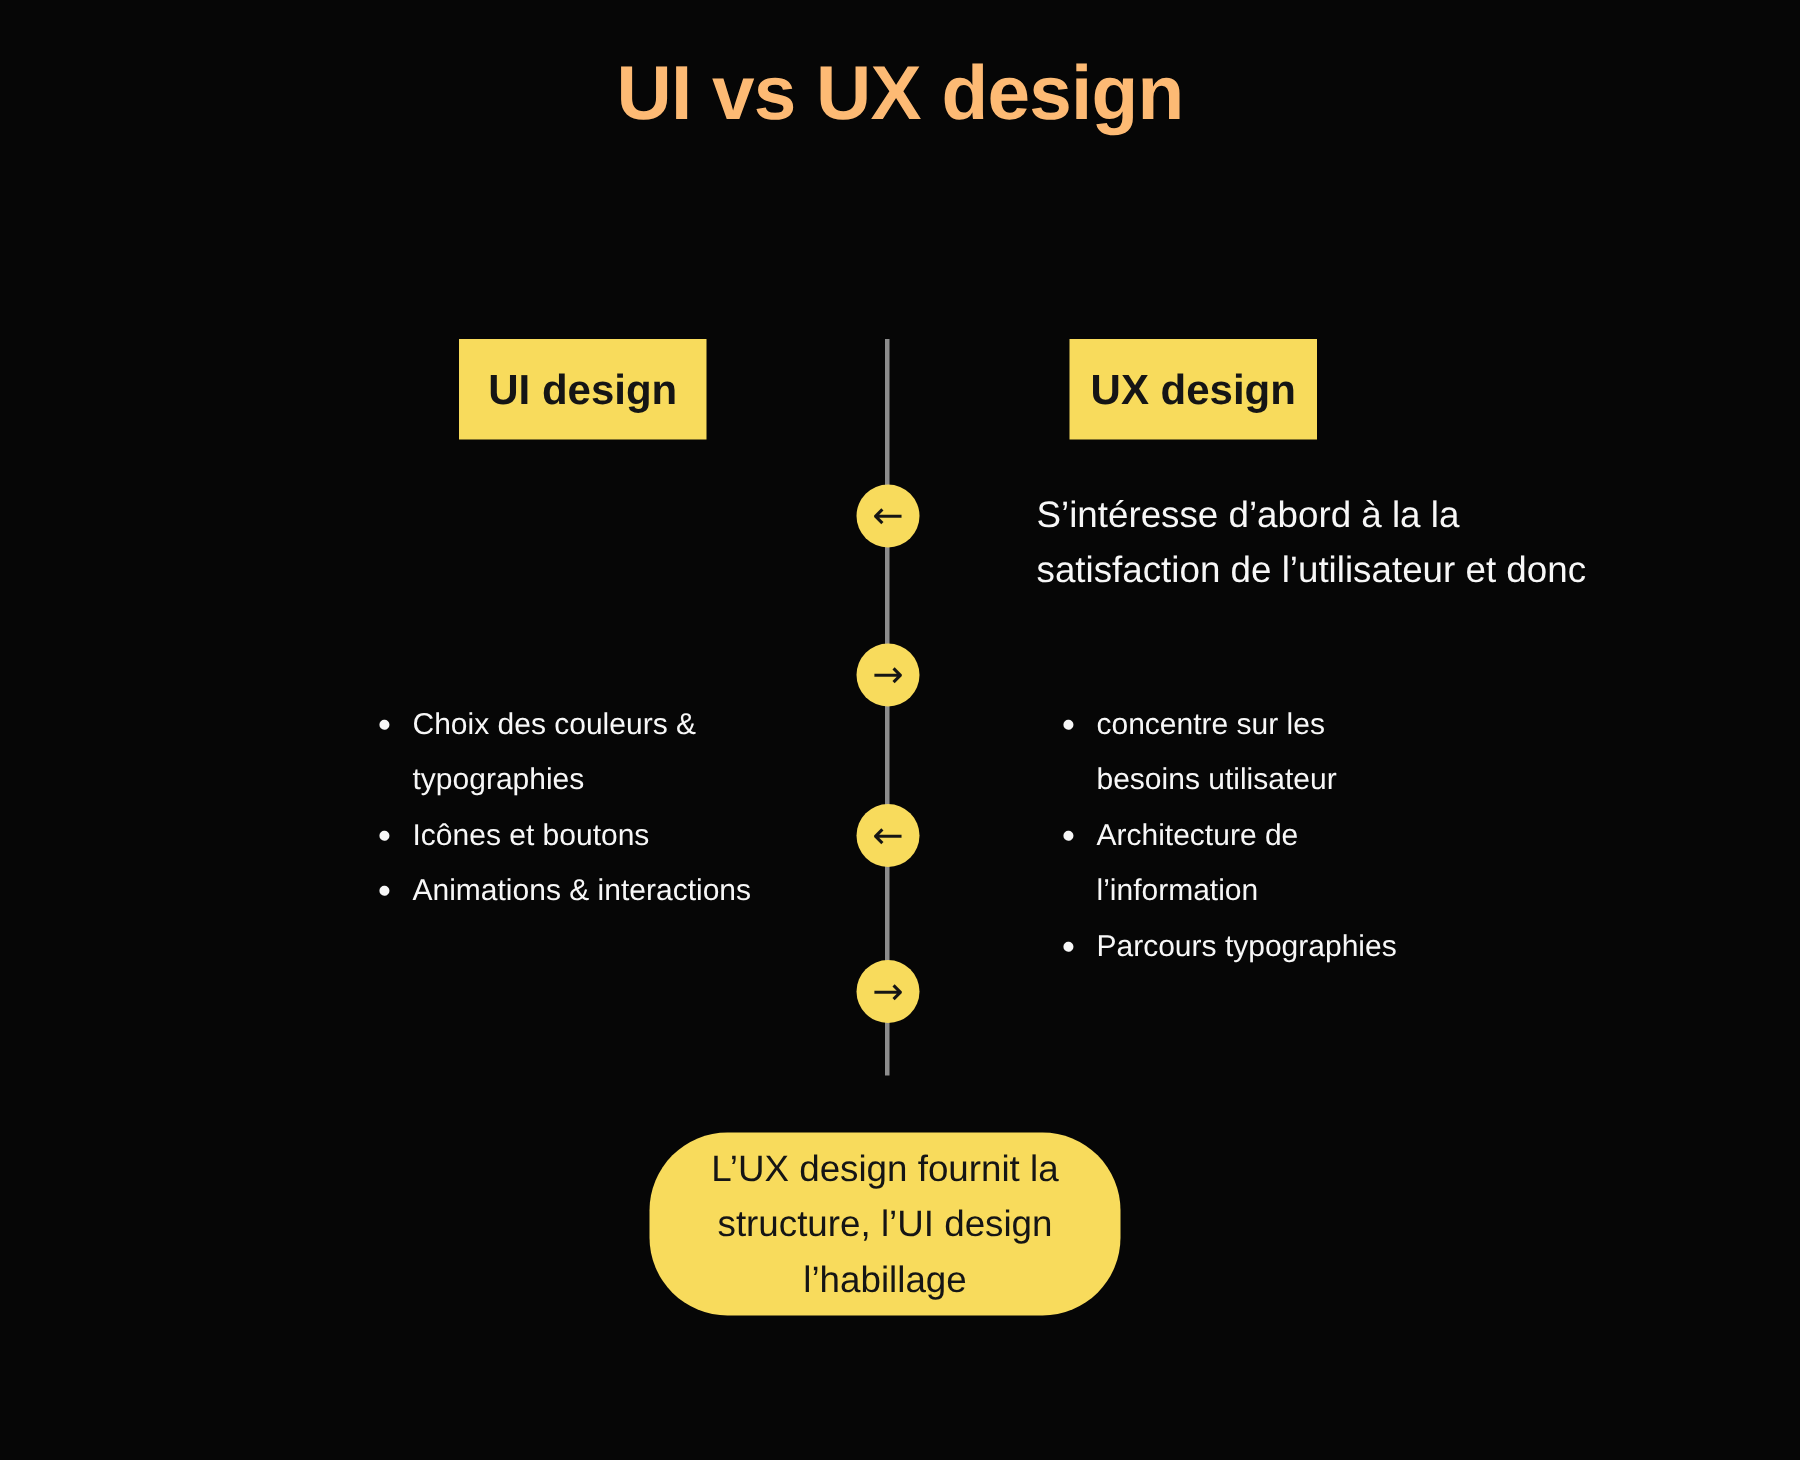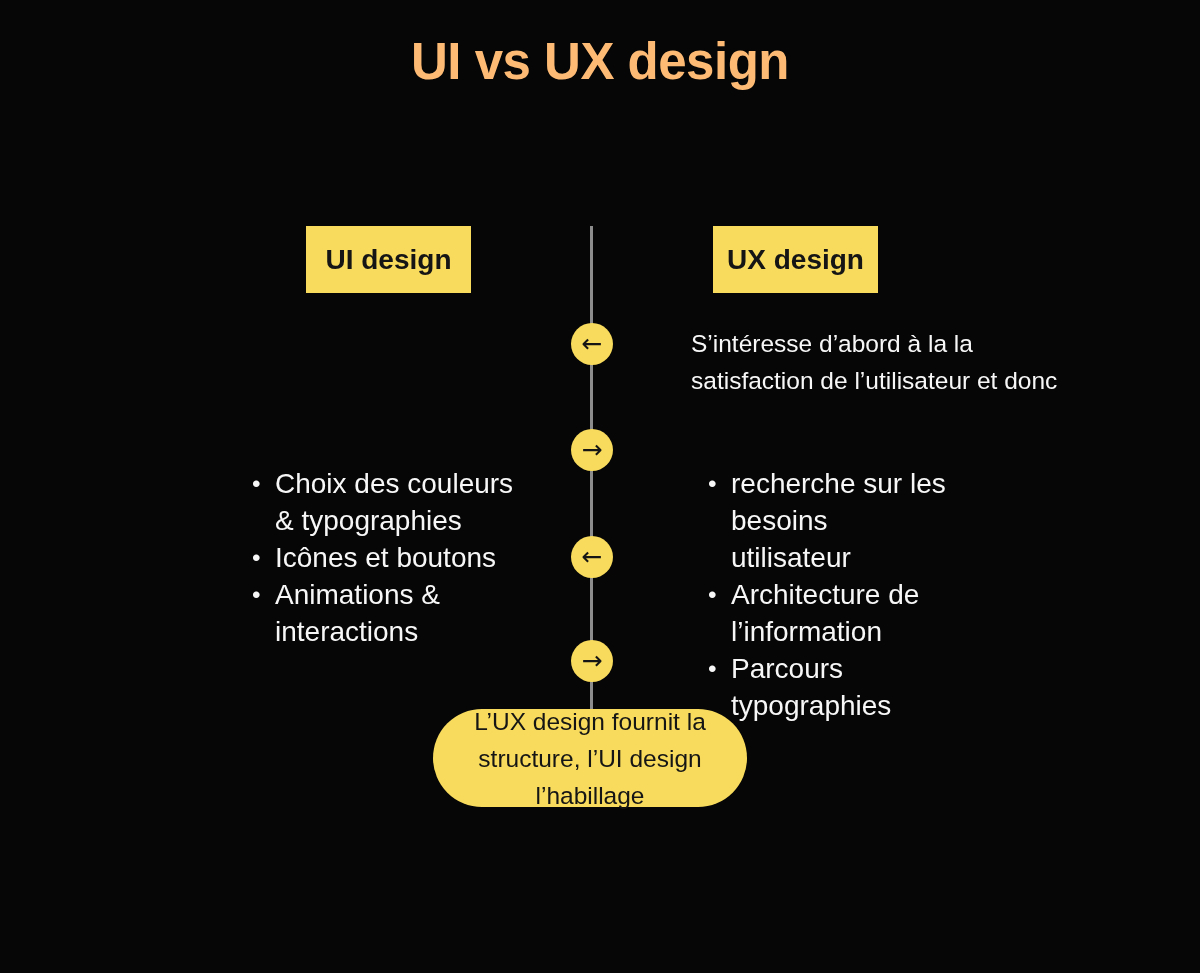--- a/index.html
+++ b/index.html
@@ -42,21 +42,21 @@
   .desc{
     position:absolute;
     font-size:24.5px;line-height:37px;font-weight:400;
     color:var(--text-light);
     white-space:nowrap;
   }
   .desc.left{left:230px;top:325px;}
   .desc.right{left:667px;top:325px;margin-left:24px;}
   ul.bullets{
     position:absolute;list-style:none;
-    font-size:28px;line-height:37px;font-weight:400;
+    font-size:20px;line-height:37px;font-weight:400;
     color:var(--text-light);
   }
   ul.bullets.left{left:252px;top:465px;width:265px;}
   ul.bullets.right{left:708px;top:465px;width:245px;}
   ul.bullets li{position:relative;padding-left:23px;}
   ul.bullets li::before{
     content:"\2022";
     position:absolute;left:0;top:0;
     font-size:24.5px;
   }
@@ -70,22 +70,22 @@
     font-family:"DejaVu Sans", sans-serif;
     font-size:25px;line-height:1;
     color:var(--text-dark);
     transform:translateY(-1px);
   }
   .arrow-circle.c1{top:323px;}
   .arrow-circle.c2{top:429px;}
   .arrow-circle.c3{top:536px;}
   .arrow-circle.c4{top:640px;}
   .conclusion{
-    position:absolute;left:433px;top:709px;
-    width:314px;height:98px;
+    position:absolute;left:433px;top:755px;
+    width:314px;height:122px;
     background:var(--accent-yellow);
     border-radius:52px;
     display:flex;flex-direction:column;
     align-items:center;justify-content:center;
     text-align:center;
     font-size:24.5px;line-height:37px;font-weight:400;
     color:var(--text-dark);
   }
 </style>
 </head>
@@ -111,21 +111,21 @@
   <div>satisfaction de l’utilisateur et donc</div>
 </div>
 
 <ul class="bullets left">
   <li>Choix des couleurs &amp; typographies</li>
   <li>Icônes et boutons</li>
   <li>Animations &amp; interactions</li>
 </ul>
 
 <ul class="bullets right">
-  <li>recherche sur les besoins utilisateur</li>
+  <li>concentre sur les besoins utilisateur</li>
   <li>Architecture de l’information</li>
   <li>Parcours typographies</li>
 </ul>
 
 <div class="arrow-circle c1">
   <span class="glyph">←</span>
 </div>
 <div class="arrow-circle c2">
   <span class="glyph">→</span>
 </div>

